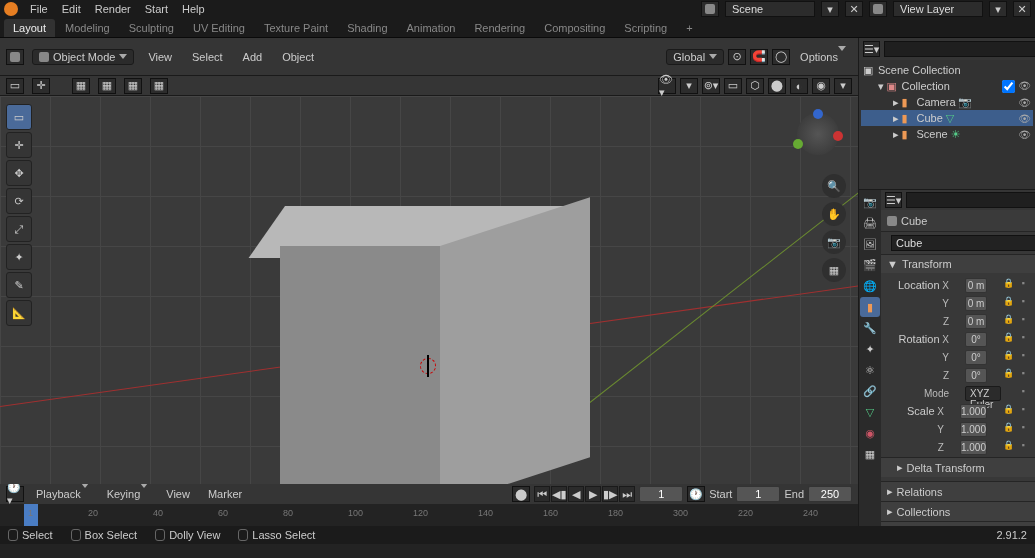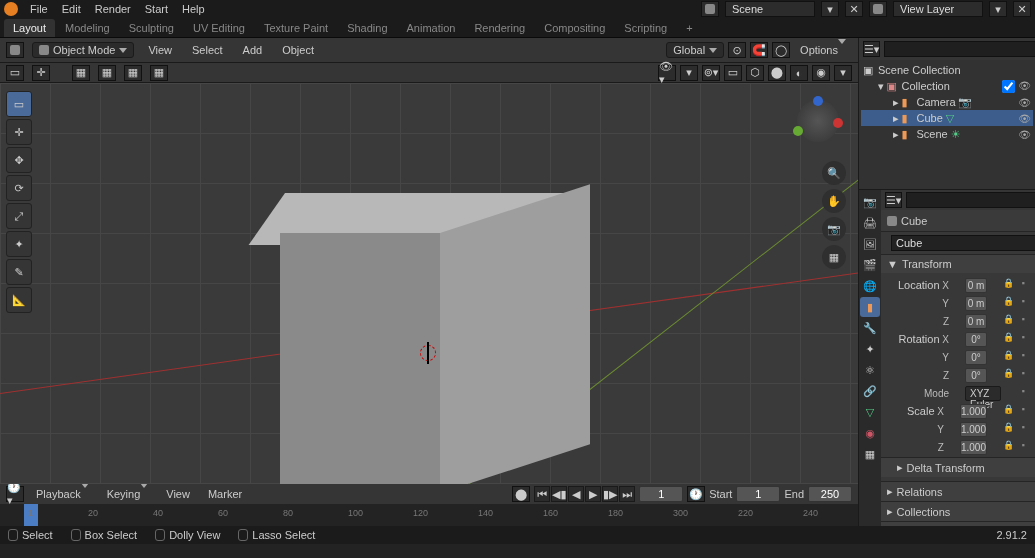--- a/index.html
+++ b/index.html
@@ -8,21 +8,21 @@
 .blender-logo{width:14px;height:14px;background:#e67e22;border-radius:50%;margin-right:4px}
 .topmenu{padding:2px 6px;cursor:pointer}
 .topbar-right{margin-left:auto;display:flex;align-items:center;gap:6px}
 .scene-input{background:#2c2c2c;border:1px solid #111;padding:1px 6px;width:90px;height:16px;color:#ddd}
 .icon-btn{width:18px;height:16px;background:#2c2c2c;border:1px solid #111;display:flex;align-items:center;justify-content:center;cursor:pointer}
 .workspace-tabs{height:20px;background:#1b1b1b;display:flex;align-items:center;padding:0 4px;gap:1px;border-bottom:1px solid #0a0a0a}
 .ws-tab{padding:3px 9px;cursor:pointer;color:#888}
 .ws-tab.active{background:#323232;color:#eee;border-radius:3px 3px 0 0}
 .main{display:flex;height:488px}
 .viewport-area{width:858px;display:flex;flex-direction:column}
-.vp-header{height:25px;background:#353535;display:flex;align-items:center;padding:0 6px;gap:8px;border-bottom:1px solid #1a1a1a}
+.vp-header{height:38px;background:#353535;display:flex;align-items:center;padding:0 6px;gap:8px;border-bottom:1px solid #1a1a1a}
 .vp-mode{background:#2b2b2b;border:1px solid #1a1a1a;padding:1px 6px;border-radius:3px;display:flex;align-items:center;gap:4px}
 .vp-header-right{margin-left:auto;display:flex;gap:4px;align-items:flex-start}
 .viewport{flex:1;background:#393939;position:relative;overflow:hidden}
 .grid-bg{position:absolute;inset:0;background:
  linear-gradient(#464646 1px,transparent 1px) 0 0/50px 50px,
  linear-gradient(90deg,#464646 1px,transparent 1px) 0 0/50px 50px,
  #3a3a3a}
 .axis-x{position:absolute;width:900px;height:1px;background:#a03030;top:310px;left:0;transform:rotate(-8deg);transform-origin:left}
 .axis-y{position:absolute;width:900px;height:1px;background:#6a8a30;top:470px;left:380px;transform:rotate(-38deg);transform-origin:left}
 .cube{position:absolute;left:280px;top:110px;width:310px;height:300px}

